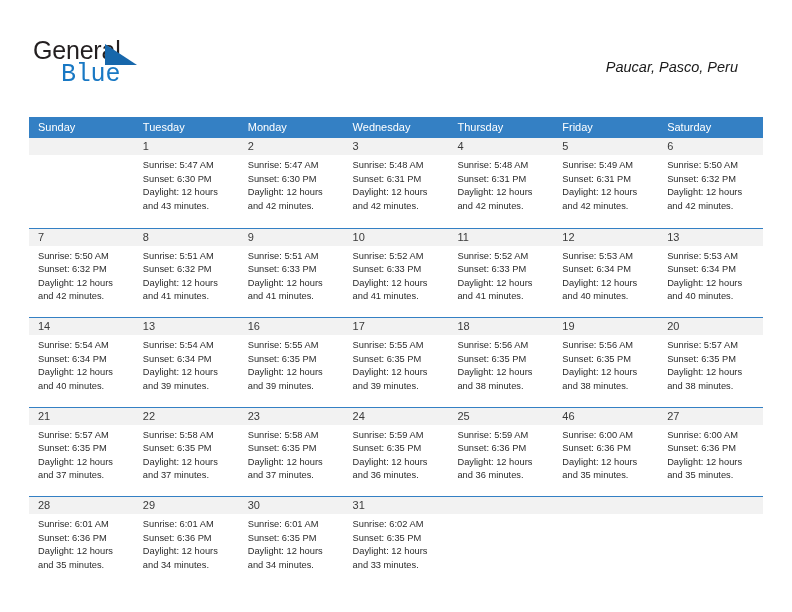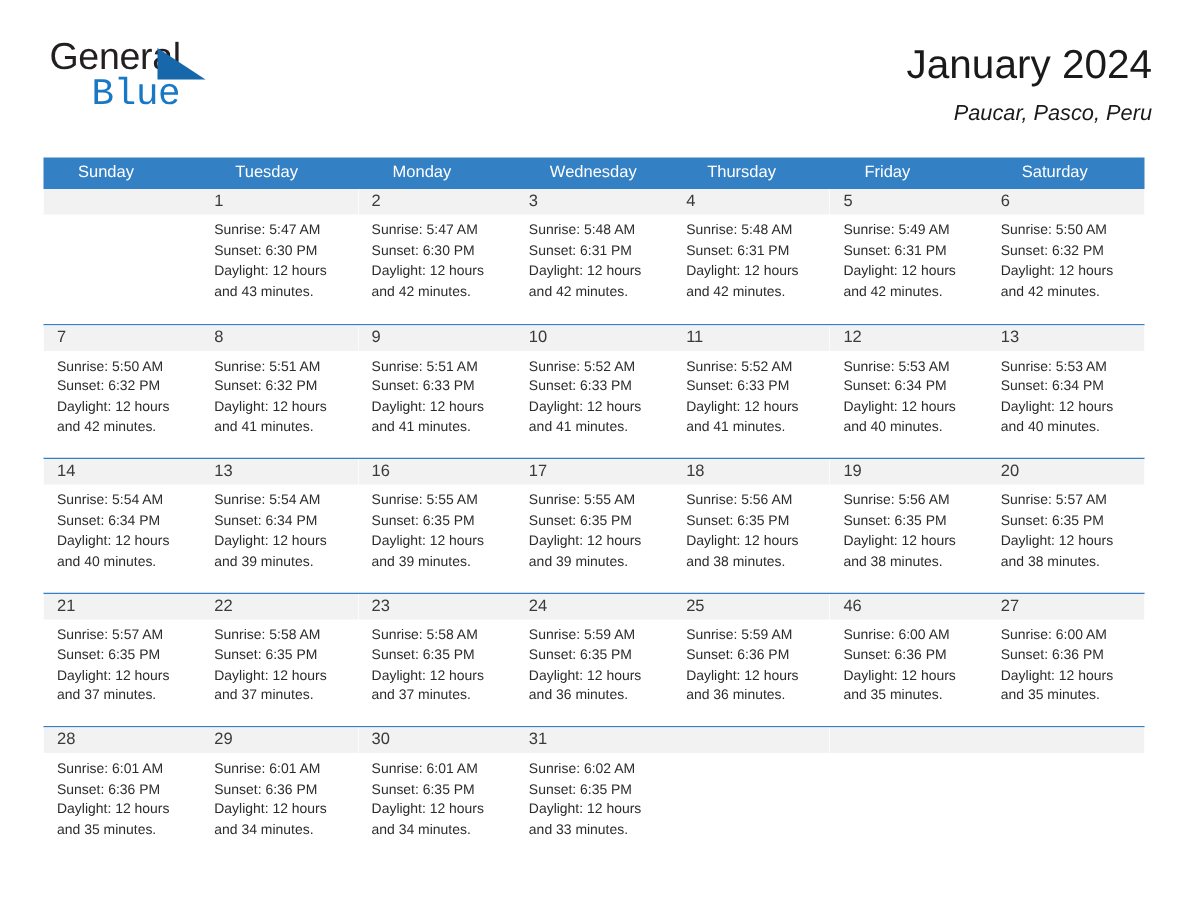--- a/index.html
+++ b/index.html
@@ -14,23 +14,24 @@
   .page {
     width: 792px;
     height: 612px;
     position: relative;
     background: #ffffff;
   }
 
   
   .top-bar {
     display: flex;
-    align-items: flex-start;
+    align-items: center;
     justify-content: space-between;
-    padding: 26px 24px 0 33px;
+    padding: 26px 54px 0 33px;
+    margin-top: 12px;
   }
   .logo {
     position: relative;
     width: 112px;
     height: 48px;
     line-height: 1;
     user-select: none;
   }
   .logo-general {
     font-size: 25px;
@@ -84,21 +85,21 @@
   .dow-row {
     display: flex;
     background: #3480c4;
     height: 21px;
   }
   .dow-cell {
     flex: 1 1 0;
     color: #ffffff;
     font-size: 11px;
     line-height: 21px;
-    padding-left: 23px;
+    padding-left: 9px;
     white-space: nowrap;
     overflow: hidden;
   }
   .week-row {
     display: flex;
     border-top: 1.4px solid #3480c4;
     height: 89.5px;
   }
   .week-row.first { border-top: none; }
   .day-cell {
@@ -132,21 +133,20 @@
 
   <div class="top-bar">
 
     <div class="logo">
       <span class="logo-general">General</span>
       <span class="logo-tri"></span>
       <span class="logo-blue">Blue</span>
     </div>
 
     <div class="title-block">
-      <div class="cal-title">January 2024</div>
       <div class="cal-subtitle">Paucar, Pasco, Peru</div>
     </div>
 
   </div>
 
   <div class="calendar">
     <div class="dow-row" id="dow-row">
         <div class="dow-cell">Sunday</div>
         <div class="dow-cell">Tuesday</div>
         <div class="dow-cell">Monday</div>

